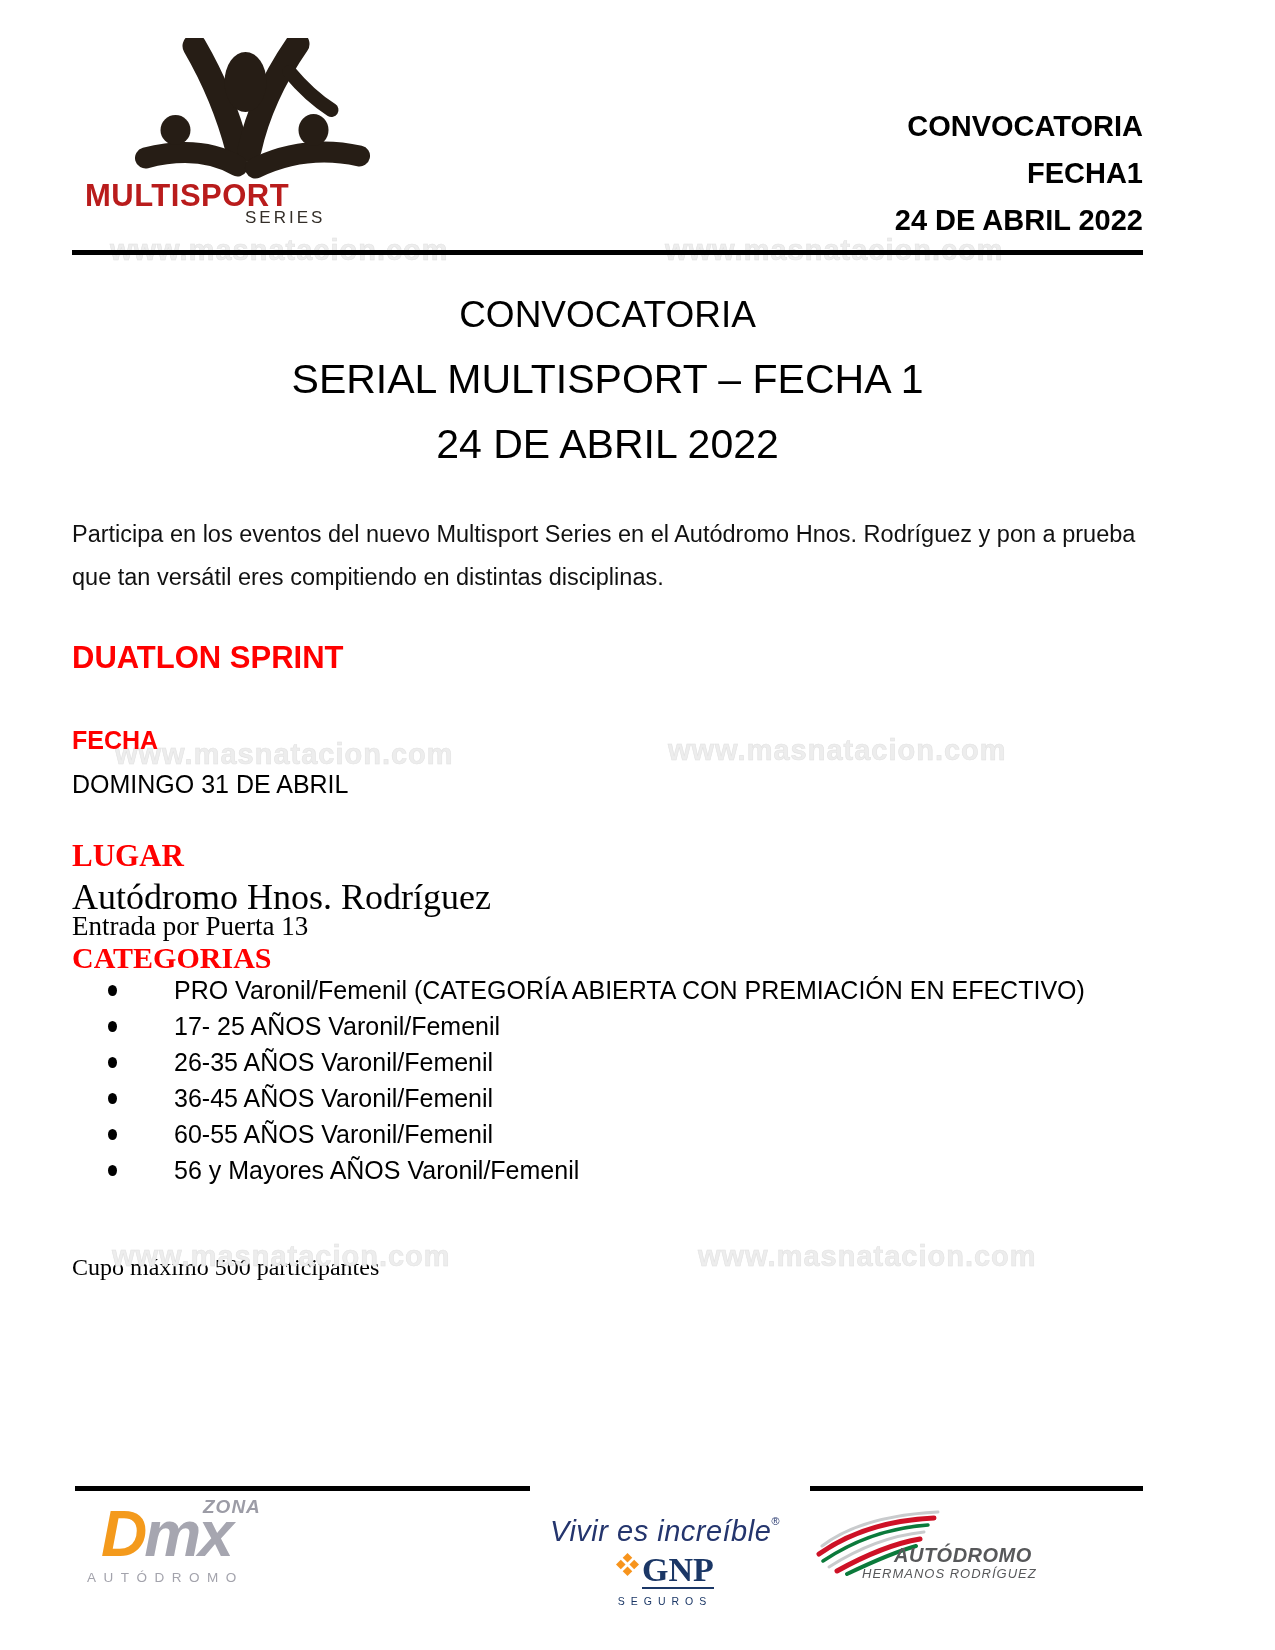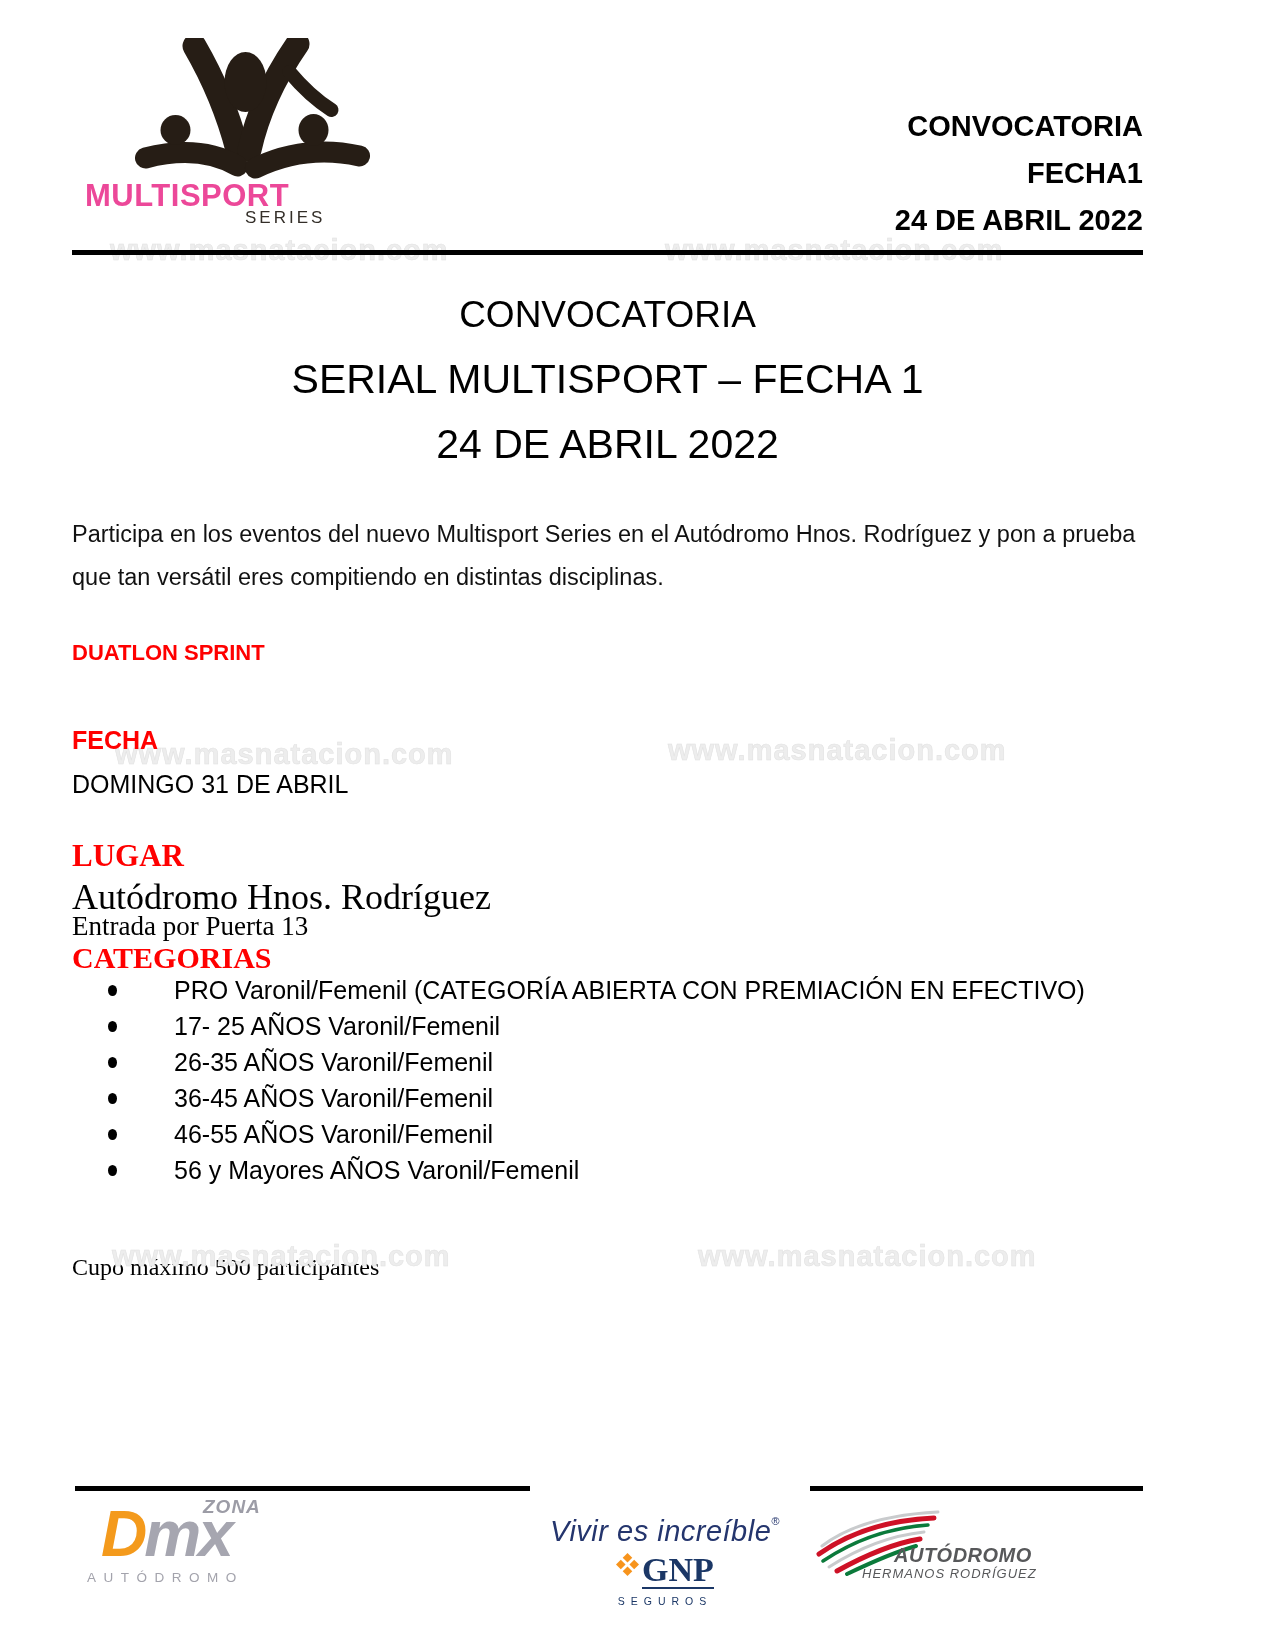--- a/index.html
+++ b/index.html
@@ -9,35 +9,35 @@
   }
   .abs{position:absolute;}
   
   .wm{
     position:absolute;font-weight:bold;font-size:29px;letter-spacing:1px;
     color:#ededed;-webkit-text-stroke:0.6px #e2e2e2;z-index:1;white-space:nowrap;
   }
   
   .logo-wrap{left:85px;top:28px;width:310px;height:205px;z-index:3;}
   .logo-figures{position:absolute;left:50px;top:10px;}
-  .logo-brand{position:absolute;left:0px;top:150px;font-size:31px;font-weight:bold;color:#ec4899;letter-spacing:0.5px;}
+  .logo-brand{position:absolute;left:0px;top:150px;font-size:31px;font-weight:bold;color:#b91c1c;letter-spacing:0.5px;}
   .logo-series{position:absolute;left:160px;top:180px;font-size:17px;letter-spacing:3px;color:#332e28;}
   .header-block{left:600px;top:103px;width:543px;text-align:right;z-index:3;}
   .header-line{font-size:29px;font-weight:bold;line-height:47px;}
   .rule-main{left:72px;top:250px;width:1071px;height:5px;background:#000;z-index:2;}
   
   .title-line{left:72px;width:1071px;text-align:center;white-space:nowrap;}
   .t1{top:294px;font-size:37px;}
   .t2{top:356px;font-size:41px;font-weight:normal;text-align:center;}
   .t3{top:421px;font-size:41px;}
   
   .intro{left:72px;top:513px;width:1085px;font-size:23.5px;line-height:43px;color:#111;}
   
   .red{color:#ff0000;}
-  .duatlon{left:72px;top:640px;font-size:22px;font-weight:bold;}
+  .duatlon{left:72px;top:640px;font-size:31px;font-weight:bold;}
   .fecha-label{left:72px;top:726px;font-size:25px;font-weight:bold;z-index:2;}
   .fecha-value{left:72px;top:770px;font-size:25px;}
   
   .serif{font-family:"Liberation Serif",serif;}
   .lugar-label{left:72px;top:838px;font-size:31px;font-weight:bold;}
   .lugar-1{left:72px;top:876px;font-size:36px;}
   .lugar-2{left:72px;top:911px;font-size:27px;}
   .categorias-label{left:72px;top:941px;font-size:30px;font-weight:bold;}
   
   .cat-list{left:108px;top:972px;margin:0;padding:0;list-style:none;}
@@ -131,21 +131,21 @@
     <li class="cat">
       <span class="bullet"></span>
       <span class="cat-text">26-35 AÑOS Varonil/Femenil</span>
     </li>
     <li class="cat">
       <span class="bullet"></span>
       <span class="cat-text">36-45 AÑOS Varonil/Femenil</span>
     </li>
     <li class="cat">
       <span class="bullet"></span>
-      <span class="cat-text">46-55 AÑOS Varonil/Femenil</span>
+      <span class="cat-text">60-55 AÑOS Varonil/Femenil</span>
     </li>
     <li class="cat">
       <span class="bullet"></span>
       <span class="cat-text">56 y Mayores  AÑOS Varonil/Femenil</span>
     </li>
   </ul>
 
   <div class="abs serif cupo">Cupo máximo 500 participantes</div>
 
   <div class="abs rule-left"></div>

